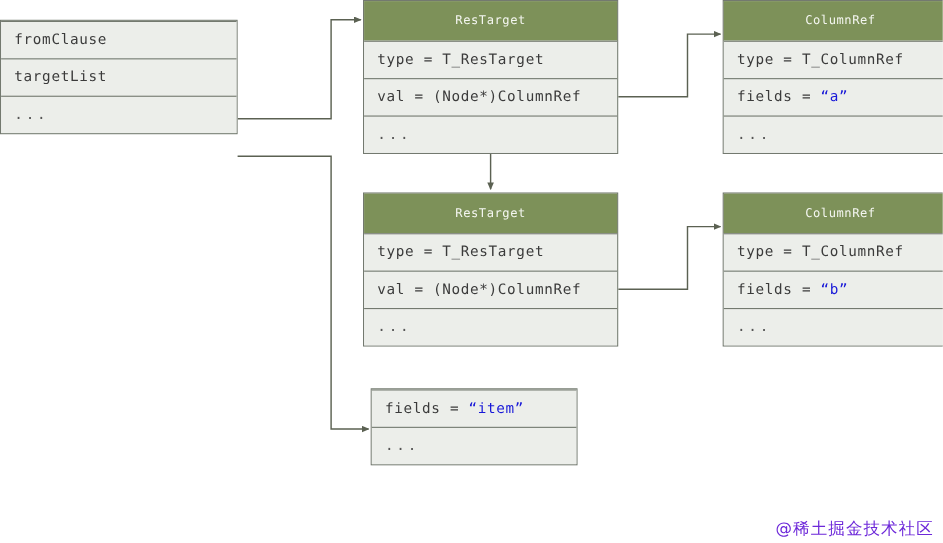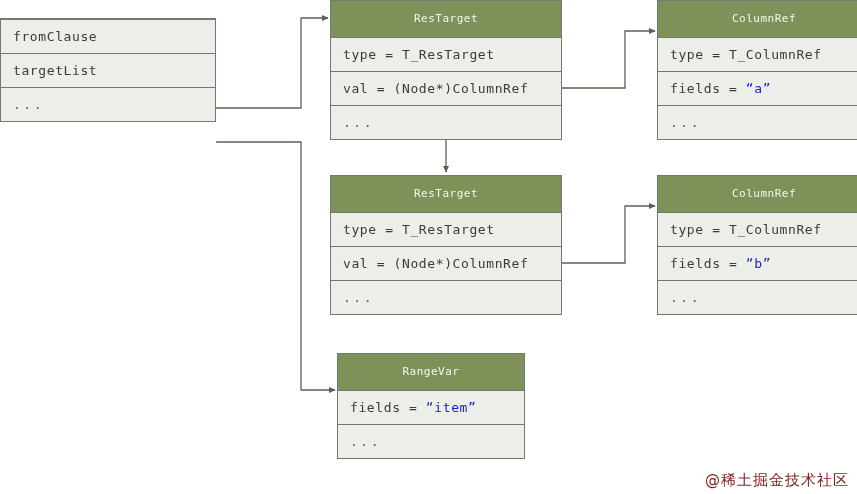--- a/index.html
+++ b/index.html
@@ -65,21 +65,21 @@
   .str {
     color: #1818d8;
   }
   .q {
     color: #1818d8;
   }
   .watermark {
     position: absolute;
     right: 8px;
     bottom: 4px;
-    color: #7f1d1d;
+    color: #6d28d9;
     font-size: 15px;
     font-family: "DejaVu Sans", "Liberation Sans", sans-serif;
     letter-spacing: 1px;
     white-space: nowrap;
     user-select: none;
   }
 </style>
 </head>
 <body>
 
@@ -167,21 +167,20 @@
     </div>
     <div class="node-row">
       <span>fields</span>
       <span> = </span>
       <span class="q">“</span><span class="str">b</span><span class="q">”</span>
     </div>
     <div class="node-row ellipsis">...</div>
   </div>
 
   <div class="node" style="left:337px; top:353px; width:188px;">
-    <div class="node-header">RangeVar</div>
     <div class="node-row">
       <span>fields</span>
       <span> = </span>
       <span class="q">“</span><span class="str">item</span><span class="q">”</span>
     </div>
     <div class="node-row ellipsis">...</div>
   </div>
 
   <div class="watermark">@稀土掘金技术社区</div>
 

